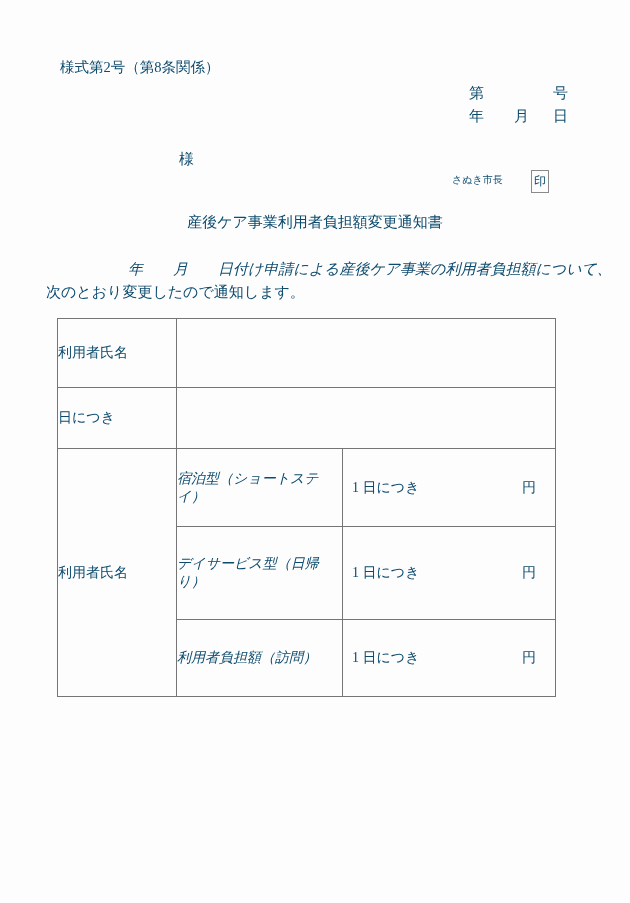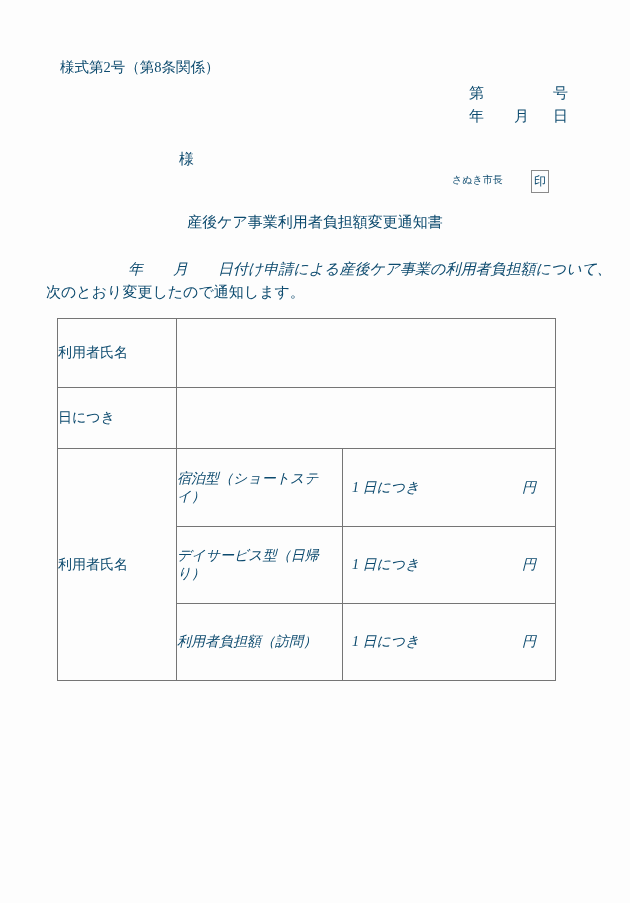--- a/index.html
+++ b/index.html
@@ -51,21 +51,20 @@
   }
   td.head-cell { text-align: left; }
   td.type-cell { font-size: 13.5px; padding-left: 8px; font-style: italic; }
   td.fee-cell  { font-size: 13.5px; }
   .fee-inner {
     display: flex;
     justify-content: space-between;
     align-items: center;
     padding-left: 9px;
     padding-right: 19px;
-    font-style: italic;
   }
 </style>
 </head>
 <body>
 
 <div class="page">
 
   <div class="abs form-number">様式第2号（第8条関係）</div>
 
   <div class="abs docno-prefix">第</div>
@@ -103,21 +102,21 @@
     <tr style="height:78px">
       <td class="head-cell" rowspan="3">利用者氏名</td>
       <td class="type-cell">宿泊型（ショートステイ）</td>
       <td class="fee-cell">
         <div class="fee-inner">
           <span>1 日につき</span>
           <span>円</span>
         </div>
       </td>
     </tr>
-    <tr style="height:77px">
+    <tr style="height:93px">
       <td class="type-cell">デイサービス型（日帰り）</td>
       <td class="fee-cell">
         <div class="fee-inner">
           <span>1 日につき</span>
           <span>円</span>
         </div>
       </td>
     </tr>
     <tr style="height:77px">
       <td class="type-cell">利用者負担額（訪問）</td>

